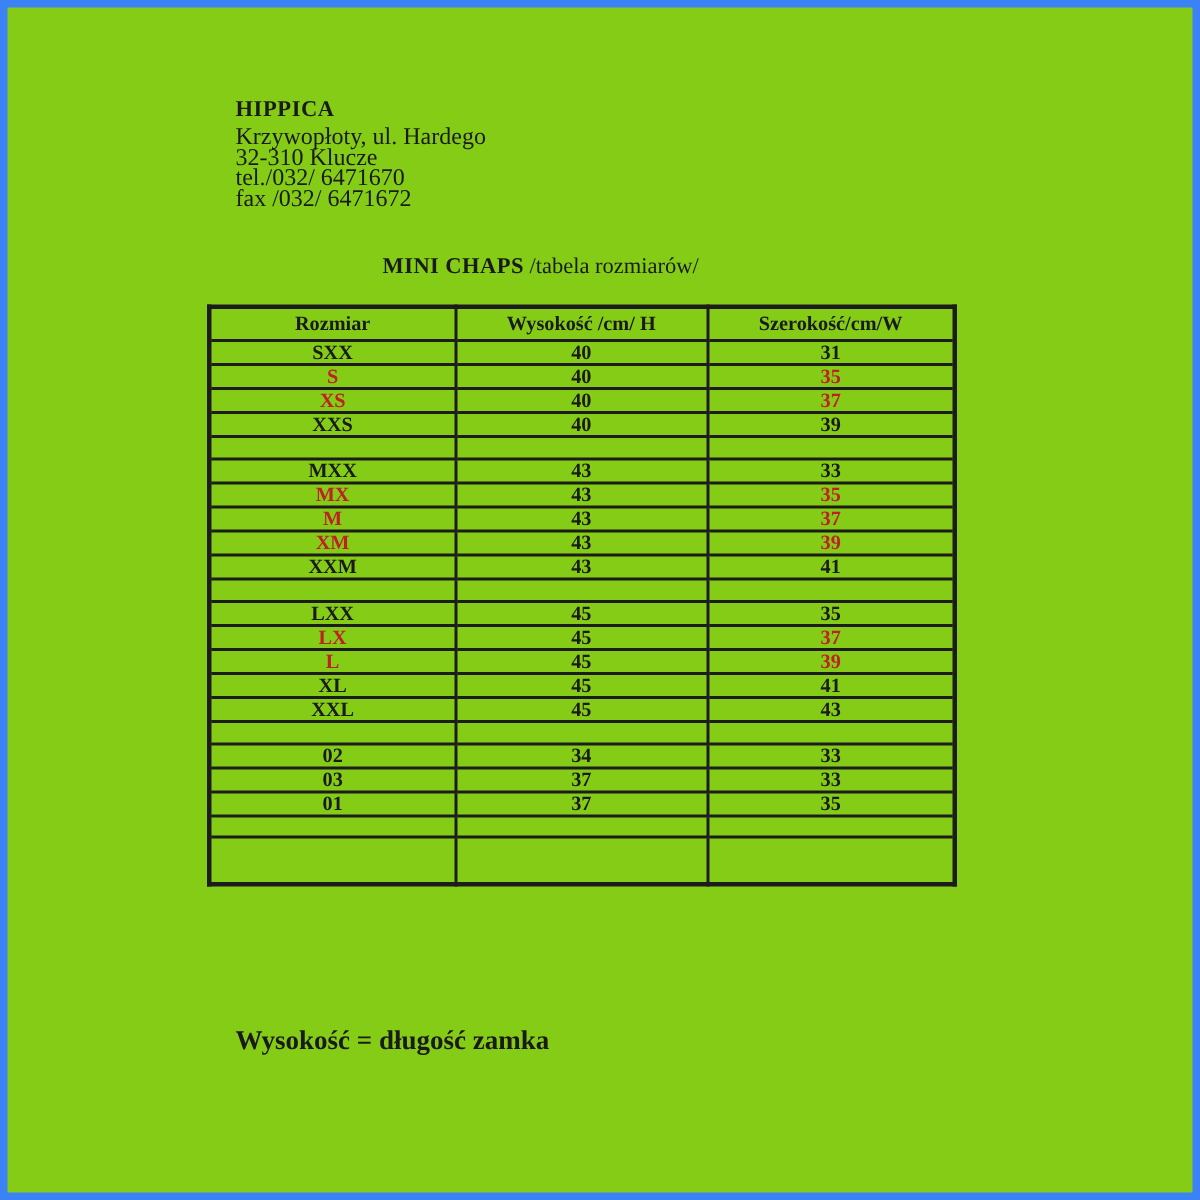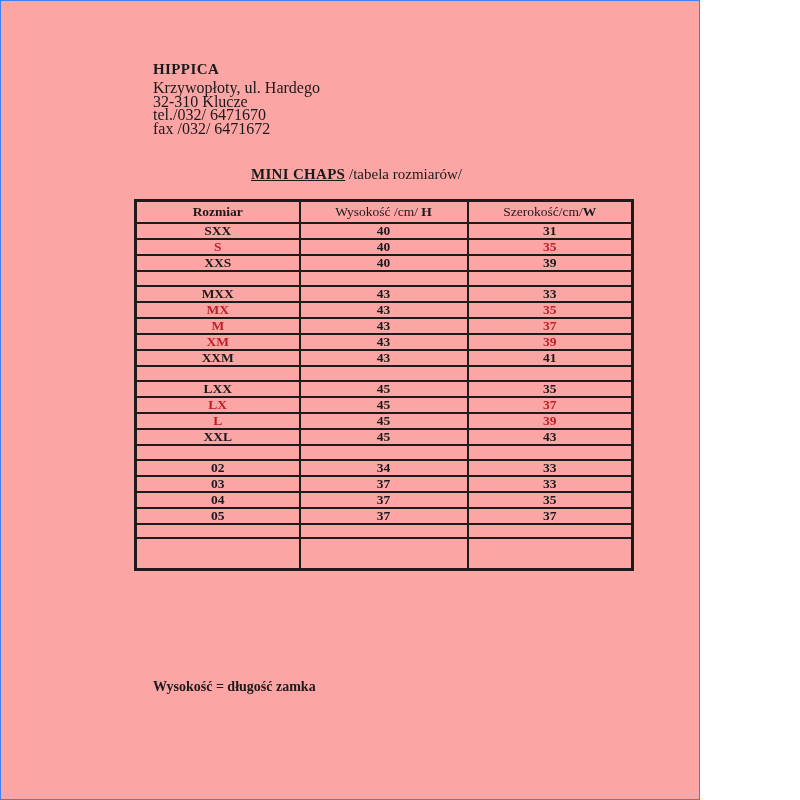--- a/index.html
+++ b/index.html
@@ -1,44 +1,44 @@
 <!DOCTYPE html>
 <html><head>
 <meta charset="utf-8">
 <style>
   html,body{margin:0;padding:0;background:#ffffff;}
   .page{
-    position:relative;width:700px;height:800px;background:#fca5a5;
+    position:relative;width:800px;height:800px;background:#84cc16;
     font-family:"Liberation Serif","DejaVu Serif",serif;color:#1a1a1a;
-    box-sizing:border-box;border:1px solid #3b82f6;overflow:hidden;
+    box-sizing:border-box;border:5px solid #3b82f6;overflow:hidden;
   }
   .letterhead{position:absolute;left:152px;top:60px;}
   .company{font-weight:bold;font-size:15px;letter-spacing:.4px;margin-bottom:3px;}
   .addr{font-size:16px;line-height:13.5px;}
   .doc-title{position:absolute;left:250px;top:165px;font-size:15px;}
-  .doc-title .main{font-weight:bold;letter-spacing:.3px;text-decoration:underline;}
+  .doc-title .main{font-weight:bold;letter-spacing:.3px;}
   table.size-table{
     position:absolute;left:133px;top:198px;width:497px;
     border-collapse:collapse;table-layout:fixed;
     border:3px solid #1c1c1c;
   }
   .size-table td,.size-table th{
     border:2px solid #1c1c1c;text-align:center;vertical-align:middle;
     padding:0;font-size:13.5px;font-weight:bold;overflow:hidden;
   }
   .header-row th{height:20px;font-weight:normal;}
-  .header-row th .lbl{font-weight:normal;margin-top:32px;}
+  .header-row th .lbl{font-weight:bold;margin-top:32px;}
   .header-row th .strong{font-weight:bold;}
   .sub-row td{height:33px;font-weight:normal;font-size:13px;line-height:15px;}
   .data-row td{height:14px;line-height:14px;}
   .sep-row td{height:13px;}
   .sep-thin td{height:12px;}
   .sep-tall td{height:29px;}
   tr.red td.size,tr.red td.w{color:#bf2026;}
-  .footnote{position:absolute;left:152px;top:678px;font-size:14px;font-weight:bold;}
+  .footnote{position:absolute;left:152px;top:678px;font-size:18px;font-weight:bold;}
 </style>
 </head>
 <body>
 
 <div class="page">
 
   <div class="letterhead">
     <div class="company">HIPPICA</div>
     <div class="addr">Krzywopłoty, ul. Hardego</div>
     <div class="addr">32-310 Klucze</div>
@@ -65,20 +65,25 @@
 
     <tr class="data-row" data-row="0">
       <td class="size">SXX</td>
       <td class="h">40</td>
       <td class="w">31</td>
     </tr>
     <tr class="data-row red" data-row="2">
       <td class="size">S</td>
       <td class="h">40</td>
       <td class="w">35</td>
+    </tr>
+    <tr class="data-row red" data-row="3">
+      <td class="size">XS</td>
+      <td class="h">40</td>
+      <td class="w">37</td>
     </tr>
     <tr class="data-row" data-row="4">
       <td class="size">XXS</td>
       <td class="h">40</td>
       <td class="w">39</td>
     </tr>
     <tr class="sep-row" data-row="5">
       <td></td>
           <td></td>
           <td></td>
@@ -121,20 +126,25 @@
     <tr class="data-row red" data-row="13">
       <td class="size">LX</td>
       <td class="h">45</td>
       <td class="w">37</td>
     </tr>
     <tr class="data-row red" data-row="14">
       <td class="size">L</td>
       <td class="h">45</td>
       <td class="w">39</td>
     </tr>
+    <tr class="data-row" data-row="15">
+      <td class="size">XL</td>
+      <td class="h">45</td>
+      <td class="w">41</td>
+    </tr>
     <tr class="data-row" data-row="16">
       <td class="size">XXL</td>
       <td class="h">45</td>
       <td class="w">43</td>
     </tr>
     <tr class="sep-row" data-row="17">
       <td></td>
           <td></td>
           <td></td>
     </tr>
@@ -142,28 +152,23 @@
       <td class="size">02</td>
       <td class="h">34</td>
       <td class="w">33</td>
     </tr>
     <tr class="data-row" data-row="19">
       <td class="size">03</td>
       <td class="h">37</td>
       <td class="w">33</td>
     </tr>
     <tr class="data-row" data-row="20">
-      <td class="size">04</td>
+      <td class="size">01</td>
       <td class="h">37</td>
       <td class="w">35</td>
-    </tr>
-    <tr class="data-row" data-row="21">
-      <td class="size">05</td>
-      <td class="h">37</td>
-      <td class="w">37</td>
     </tr>
     <tr class="sep-row sep-thin" data-row="22">
       <td></td>
           <td></td>
           <td></td>
     </tr>
     <tr class="sep-row sep-tall" data-row="23">
       <td></td>
           <td></td>
           <td></td>

